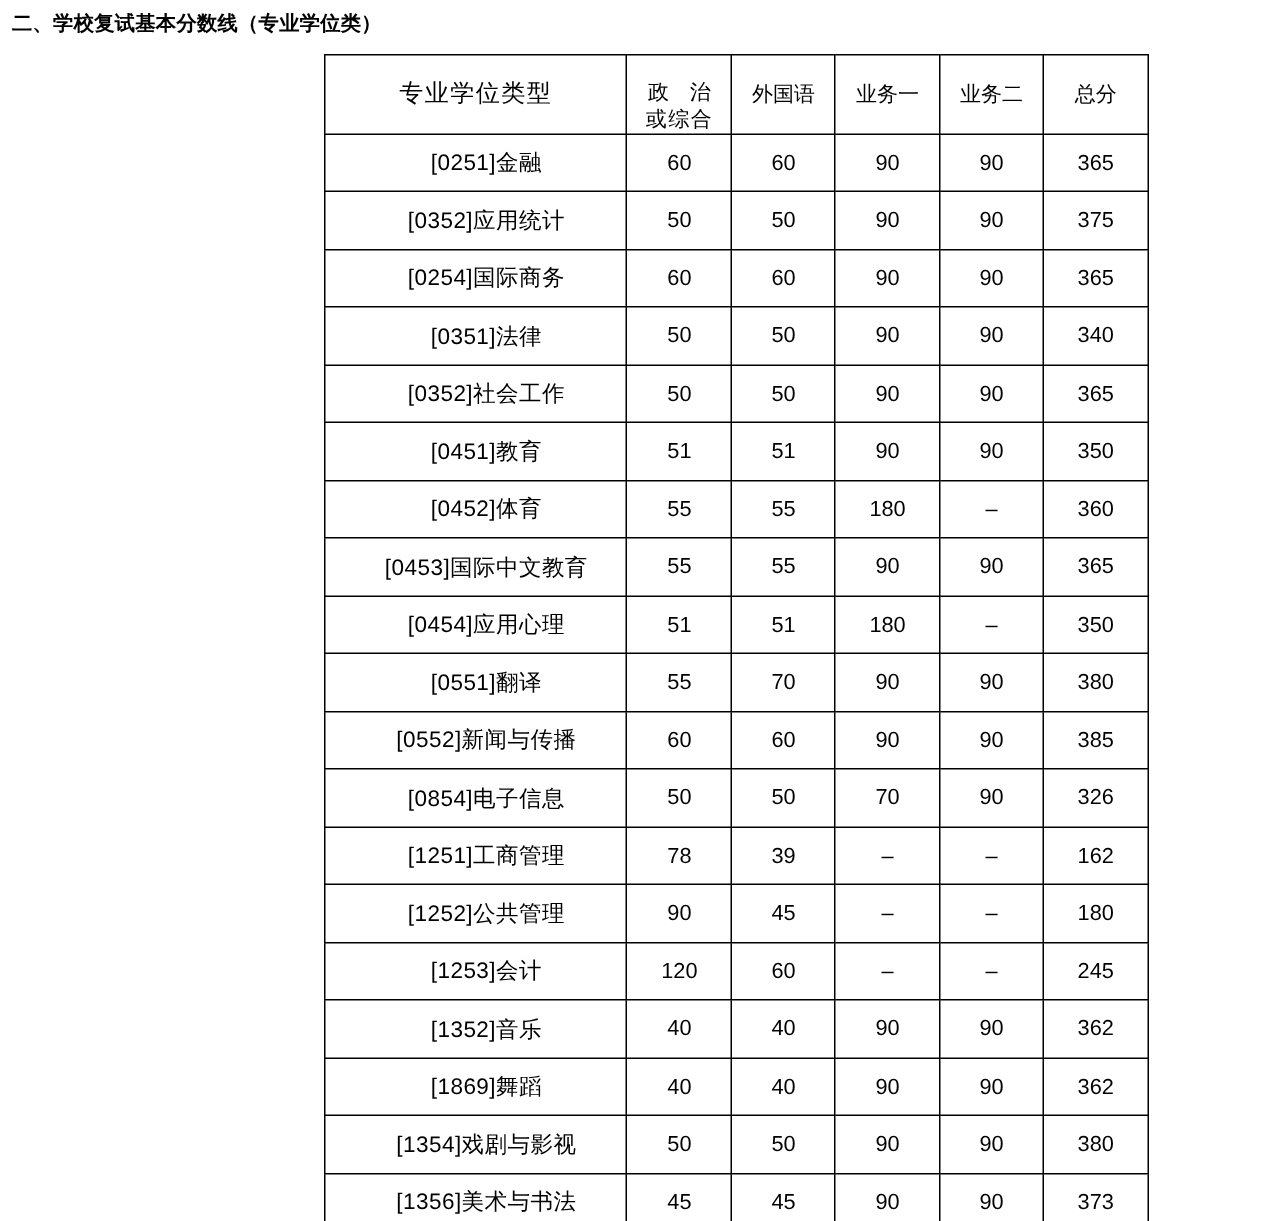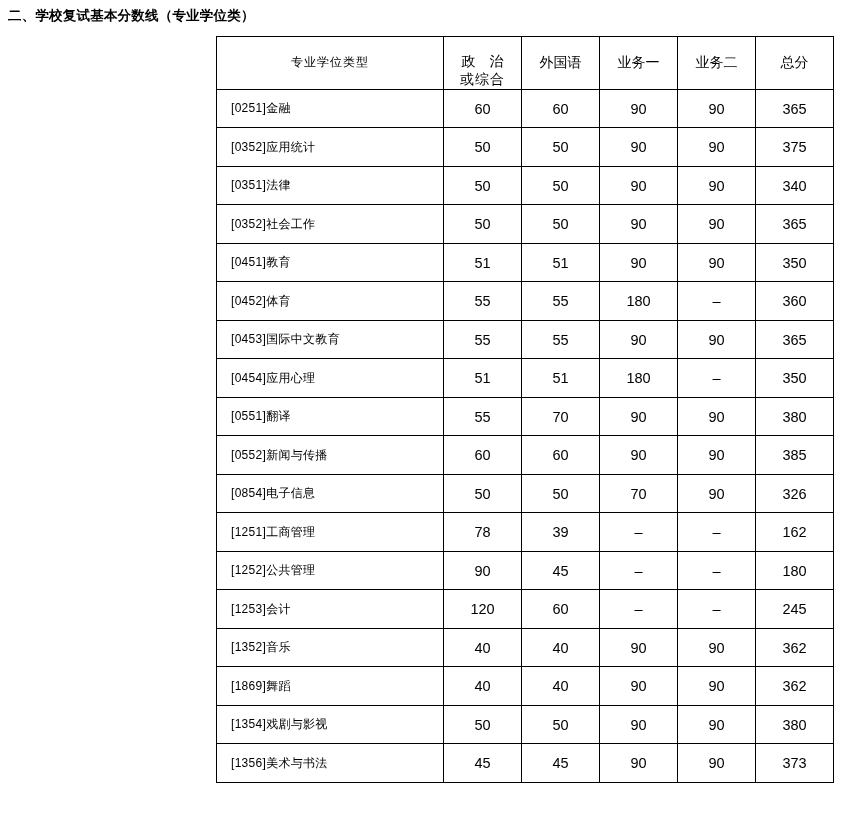--- a/index.html
+++ b/index.html
@@ -9,21 +9,21 @@
   }
   body {
     width: 843px;
     height: 814px;
     font-family: "Liberation Sans", sans-serif;
     color: #000000;
     overflow: hidden;
   }
   .page {
     position: relative;
-    width: 842px;
+    width: 766px;
     height: 814px;
   }
   .section-heading {
     position: absolute;
     left: 8px;
     top: 7px;
     font-size: 13.5px;
     font-weight: bold;
     letter-spacing: 0.2px;
     white-space: nowrap;
@@ -54,41 +54,41 @@
   col.c4 { width: 78px; }
   col.c5 { width: 78px; }
 
   thead td {
     height: 58px;
     text-align: center;
     font-size: 15.5px;
     font-weight: bold;
   }
   thead td.head-major {
-    font-size: 12px;
+    font-size: 16px;
     letter-spacing: 1px;
   }
   .head-two-line {
     display: block;
     line-height: 1.28;
     margin-top: 16px;
   }
   .head-two-line .l1 {
     display: block;
     letter-spacing: 5px;
     padding-left: 5px;
   }
   .head-two-line .l2 {
     display: block;
     letter-spacing: 1px;
   }
   tbody td.major {
-    text-align: left;
+    text-align: center;
     padding-left: 14px;
-    font-size: 12px;
+    font-size: 15px;
     letter-spacing: 0.3px;
   }
   tbody td.num {
     text-align: center;
     font-size: 14.5px;
   }
 </style>
 </head>
 <body>
 
@@ -132,20 +132,28 @@
           </tr>
           <tr>
             <td class="major">[0352]应用统计</td>
             <td class="num">50</td>
             <td class="num">50</td>
             <td class="num">90</td>
             <td class="num">90</td>
             <td class="num">375</td>
           </tr>
           <tr>
+            <td class="major">[0254]国际商务</td>
+            <td class="num">60</td>
+            <td class="num">60</td>
+            <td class="num">90</td>
+            <td class="num">90</td>
+            <td class="num">365</td>
+          </tr>
+          <tr>
             <td class="major">[0351]法律</td>
             <td class="num">50</td>
             <td class="num">50</td>
             <td class="num">90</td>
             <td class="num">90</td>
             <td class="num">340</td>
           </tr>
           <tr>
             <td class="major">[0352]社会工作</td>
             <td class="num">50</td>

